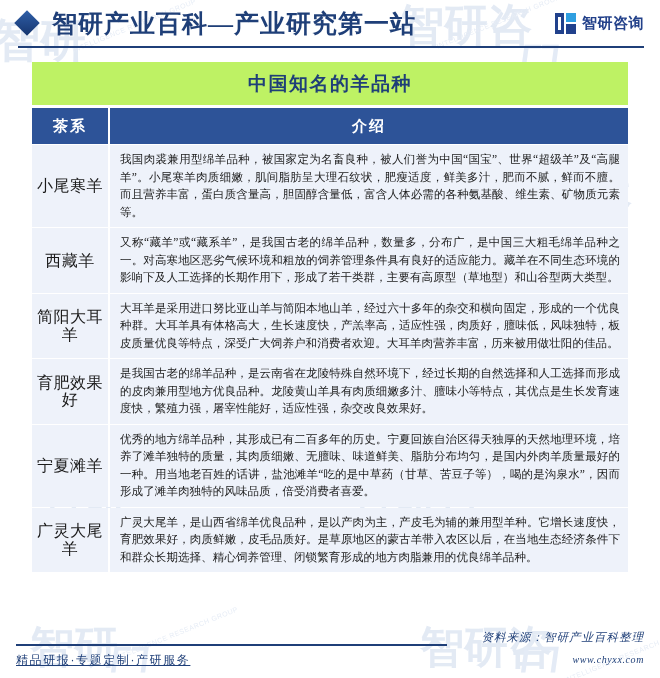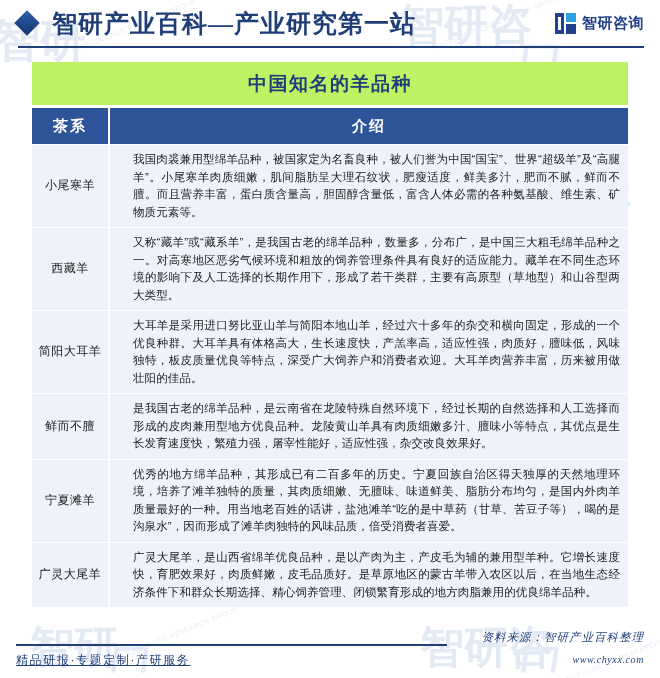--- a/index.html
+++ b/index.html
@@ -172,31 +172,32 @@
     padding: 6px 0;
     vertical-align: middle;
     font-size: 11.5px;
     line-height: 17.5px;
     color: #1b1b1b;
   }
   table.breed-table td.name-cell {
     text-align: center;
     width: 76px;
     border-right: 2px solid #ffffff;
-    font-size: 12px;
+    font-size: 16px;
     letter-spacing: .5px;
     padding-left: 2px;
     padding-right: 2px;
   }
   table.breed-table td.desc-cell {
     text-align: justify;
     text-align-last: left;
-    padding-left: 23px;
+    padding-left: 10px;
     padding-right: 8px;
     letter-spacing: .1px;
+    font-family: Liberation Serif, serif;
   }
 
   
   .page-footer {
     position: absolute;
     left: 0;
     right: 0;
     bottom: 0;
     z-index: 2;
     height: 48px;
@@ -293,21 +294,21 @@
       </tr>
       <tr>
         <td class="name-cell">西藏羊</td>
         <td class="desc-cell">又称“藏羊”或“藏系羊”，是我国古老的绵羊品种，数量多，分布广，是中国三大粗毛绵羊品种之一。对高寒地区恶劣气候环境和粗放的饲养管理条件具有良好的适应能力。藏羊在不同生态环境的影响下及人工选择的长期作用下，形成了若干类群，主要有高原型（草地型）和山谷型两大类型。</td>
       </tr>
       <tr>
         <td class="name-cell">简阳大耳羊</td>
         <td class="desc-cell">大耳羊是采用进口努比亚山羊与简阳本地山羊，经过六十多年的杂交和横向固定，形成的一个优良种群。大耳羊具有体格高大，生长速度快，产羔率高，适应性强，肉质好，膻味低，风味独特，板皮质量优良等特点，深受广大饲养户和消费者欢迎。大耳羊肉营养丰富，历来被用做壮阳的佳品。</td>
       </tr>
       <tr>
-        <td class="name-cell">鲜而不膻</td>
+        <td class="name-cell">育肥效果好</td>
         <td class="desc-cell">是我国古老的绵羊品种，是云南省在龙陵特殊自然环境下，经过长期的自然选择和人工选择而形成的皮肉兼用型地方优良品种。龙陵黄山羊具有肉质细嫩多汁、膻味小等特点，其优点是生长发育速度快，繁殖力强，屠宰性能好，适应性强，杂交改良效果好。</td>
       </tr>
       <tr>
         <td class="name-cell">宁夏滩羊</td>
         <td class="desc-cell">优秀的地方绵羊品种，其形成已有二百多年的历史。宁夏回族自治区得天独厚的天然地理环境，培养了滩羊独特的质量，其肉质细嫩、无膻味、味道鲜美、脂肪分布均匀，是国内外肉羊质量最好的一种。用当地老百姓的话讲，盐池滩羊“吃的是中草药（甘草、苦豆子等），喝的是沟泉水”，因而形成了滩羊肉独特的风味品质，倍受消费者喜爱。</td>
       </tr>
       <tr>
         <td class="name-cell">广灵大尾羊</td>
         <td class="desc-cell">广灵大尾羊，是山西省绵羊优良品种，是以产肉为主，产皮毛为辅的兼用型羊种。它增长速度快，育肥效果好，肉质鲜嫩，皮毛品质好。是草原地区的蒙古羊带入农区以后，在当地生态经济条件下和群众长期选择、精心饲养管理、闭锁繁育形成的地方肉脂兼用的优良绵羊品种。</td>
       </tr>

